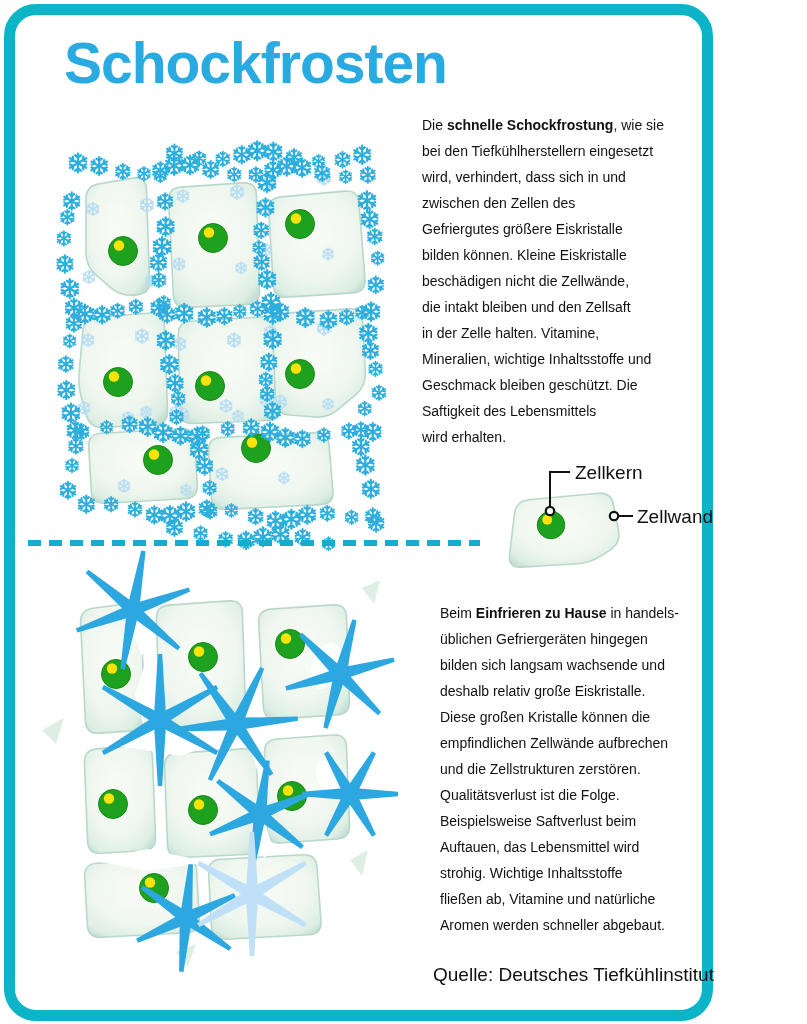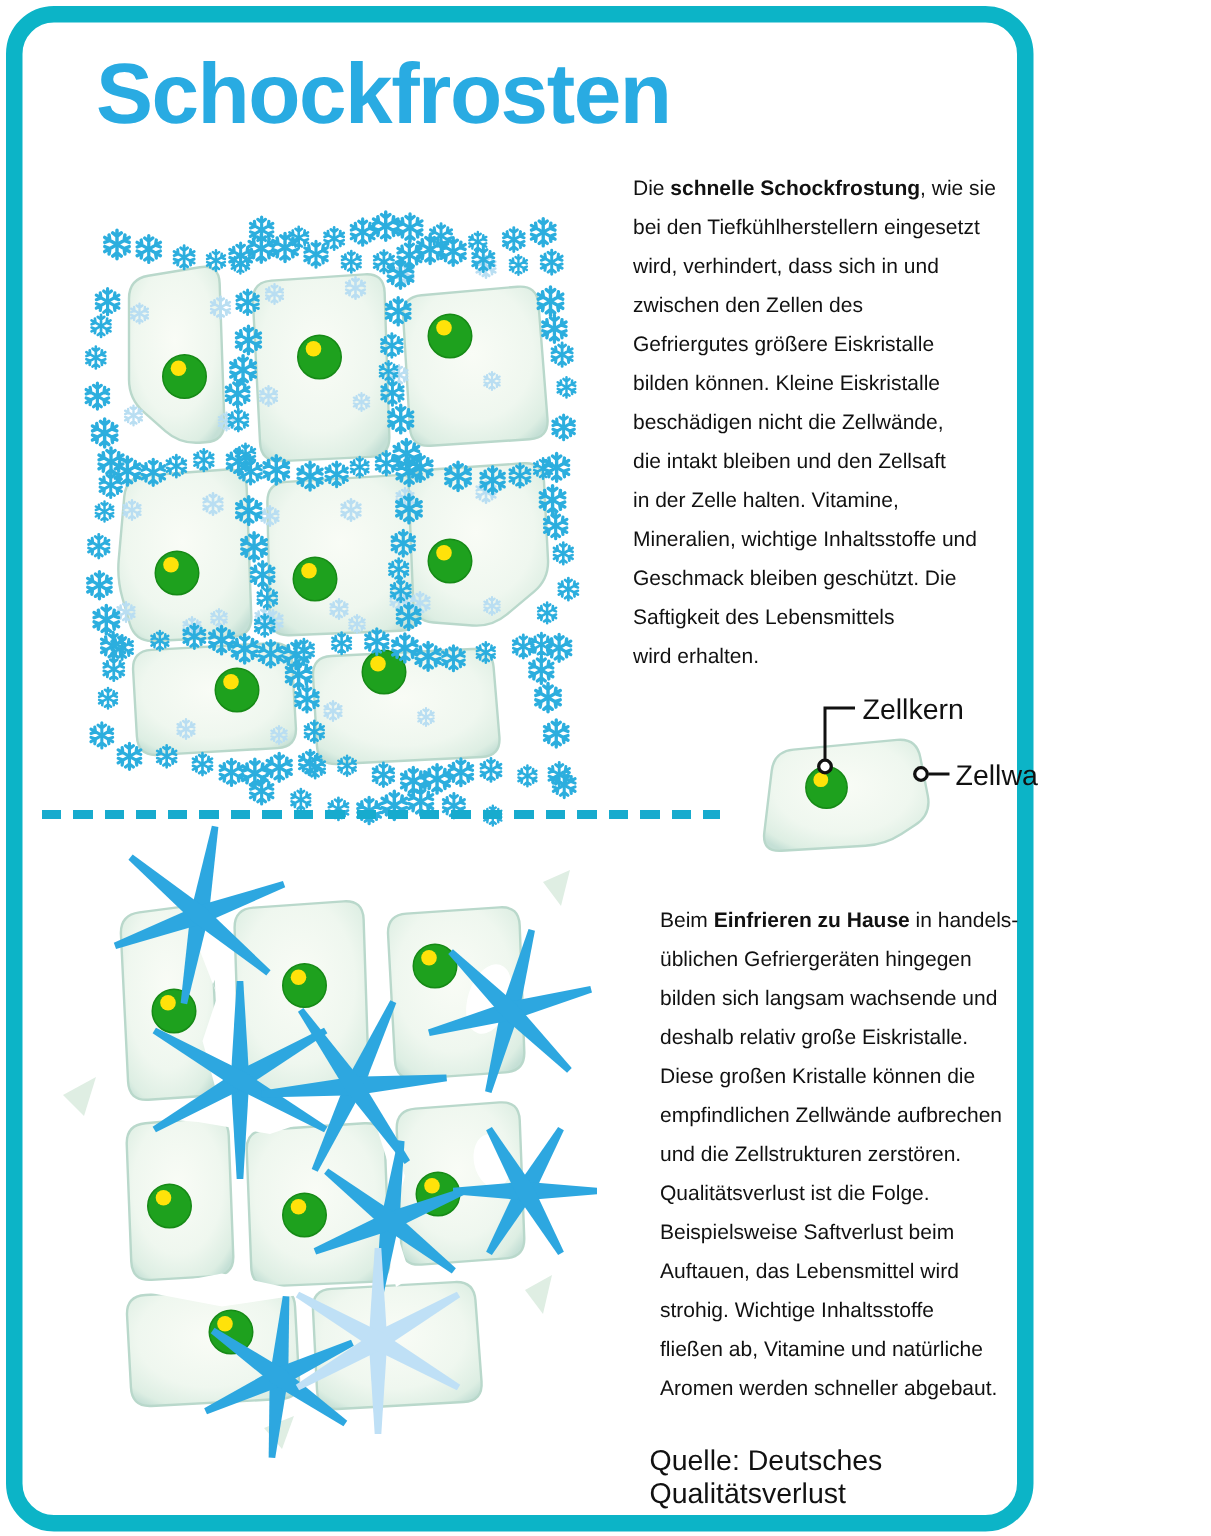--- a/index.html
+++ b/index.html
@@ -1,17 +1,17 @@
 <!DOCTYPE html>
 <html lang="de"><head>
 <meta charset="utf-8">
 <style>
   html,body{margin:0;padding:0;}
   body{width:807px;height:1024px;background:#ffffff;font-family:"Liberation Sans",sans-serif;}
-  #stage{position:relative;width:692px;height:1024px;background:#ffffff;overflow:hidden;}
+  #stage{position:relative;width:692px;height:1024px;background:#ffffff;overflow:hidden;padding-left:24px;}
   .frame{position:absolute;left:4px;top:4px;right:3px;bottom:3px;border:11px solid #0cb4c7;border-radius:32px;pointer-events:none;}
   .title{position:absolute;left:64px;top:30px;font-size:57px;font-weight:bold;color:#29abe2;letter-spacing:-1px;}
   .para{position:absolute;width:372px;font-size:14px;line-height:26px;color:#111;white-space:pre-line;}
   .para b{font-weight:bold;}
   #para-top{left:422px;top:112px;}
   #para-bottom{left:440px;top:600px;}
   .divider{position:absolute;left:28px;top:540px;width:452px;height:6px;
     background:repeating-linear-gradient(90deg,#17abce 0 13px,transparent 13px 21px);}
   .source{position:absolute;left:433px;top:964px;font-size:19px;color:#111;}
   svg{position:absolute;overflow:visible;}
@@ -1076,15 +1076,15 @@
 Diese großen Kristalle können die
 empfindlichen Zellwände aufbrechen
 und die Zellstrukturen zerstören.
 Qualitätsverlust ist die Folge.
 Beispielsweise Saftverlust beim
 Auftauen, das Lebensmittel wird
 strohig. Wichtige Inhaltsstoffe
 fließen ab, Vitamine und natürliche
 Aromen werden schneller abgebaut.</span></div>
 
-  <div class="source">Quelle: Deutsches Qualitätsverlust</div>
+  <div class="source">Quelle: Deutsches Tiefkühlinstitut</div>
 
 </div>
 
 </body></html>

